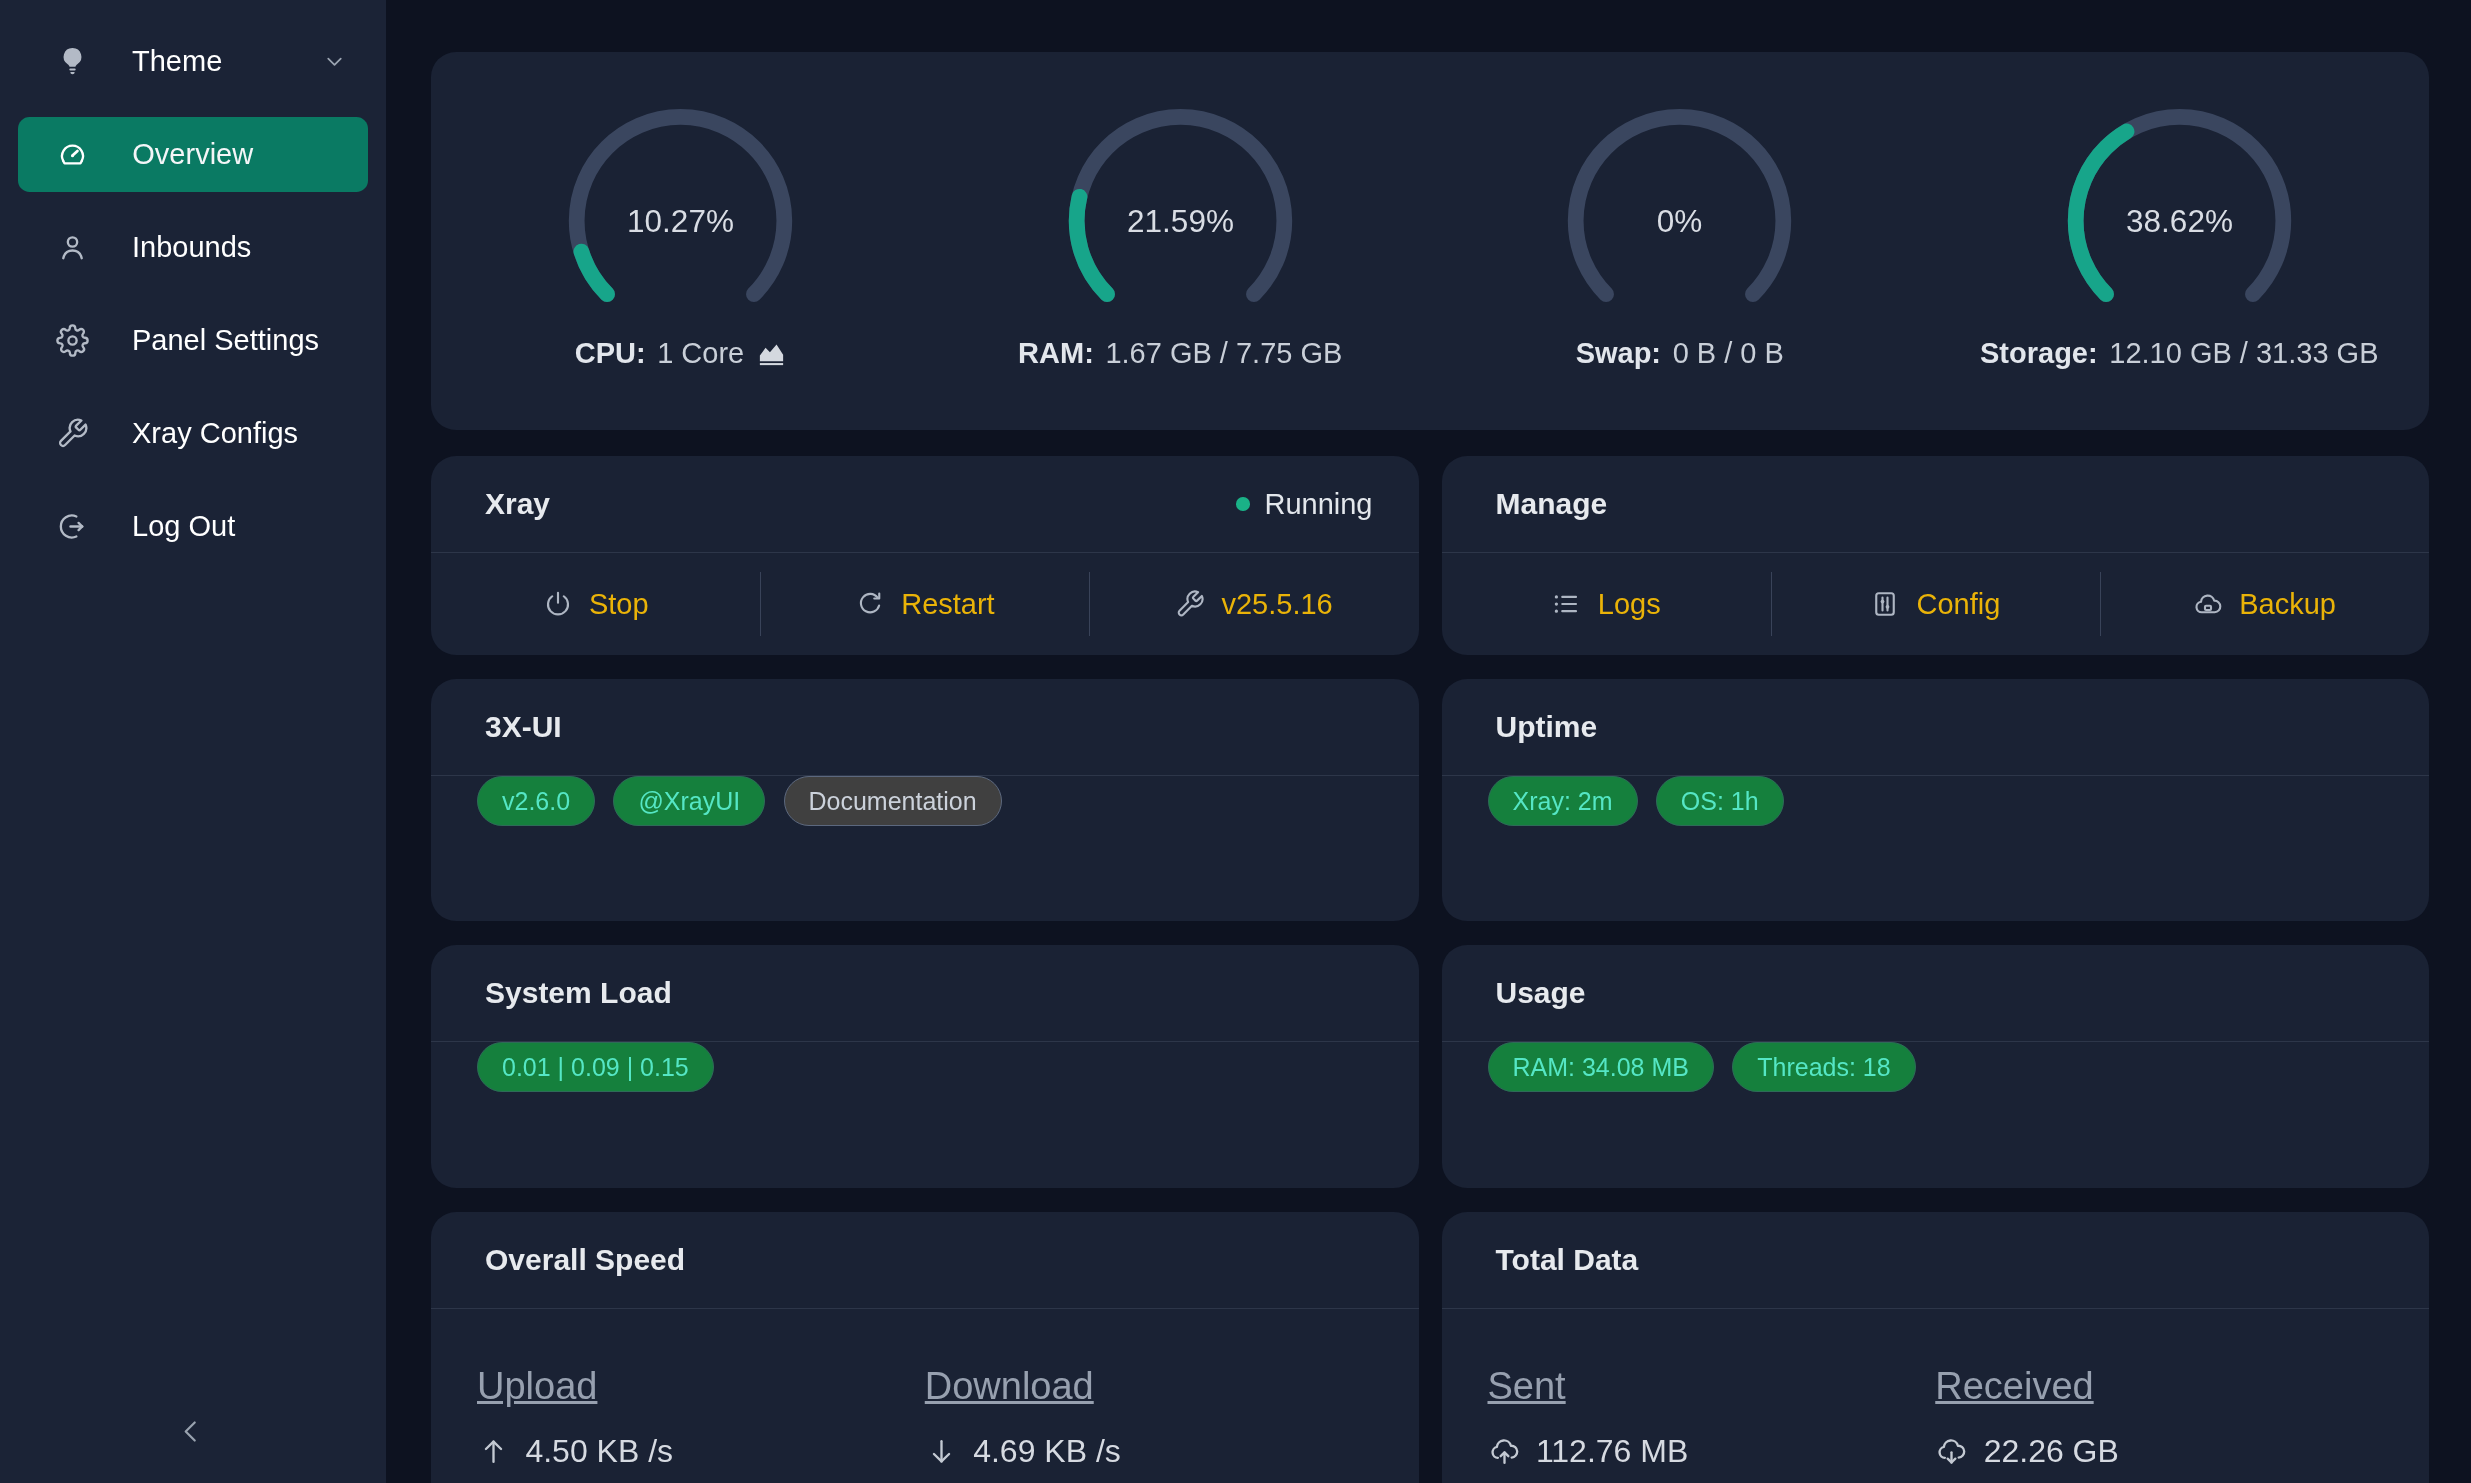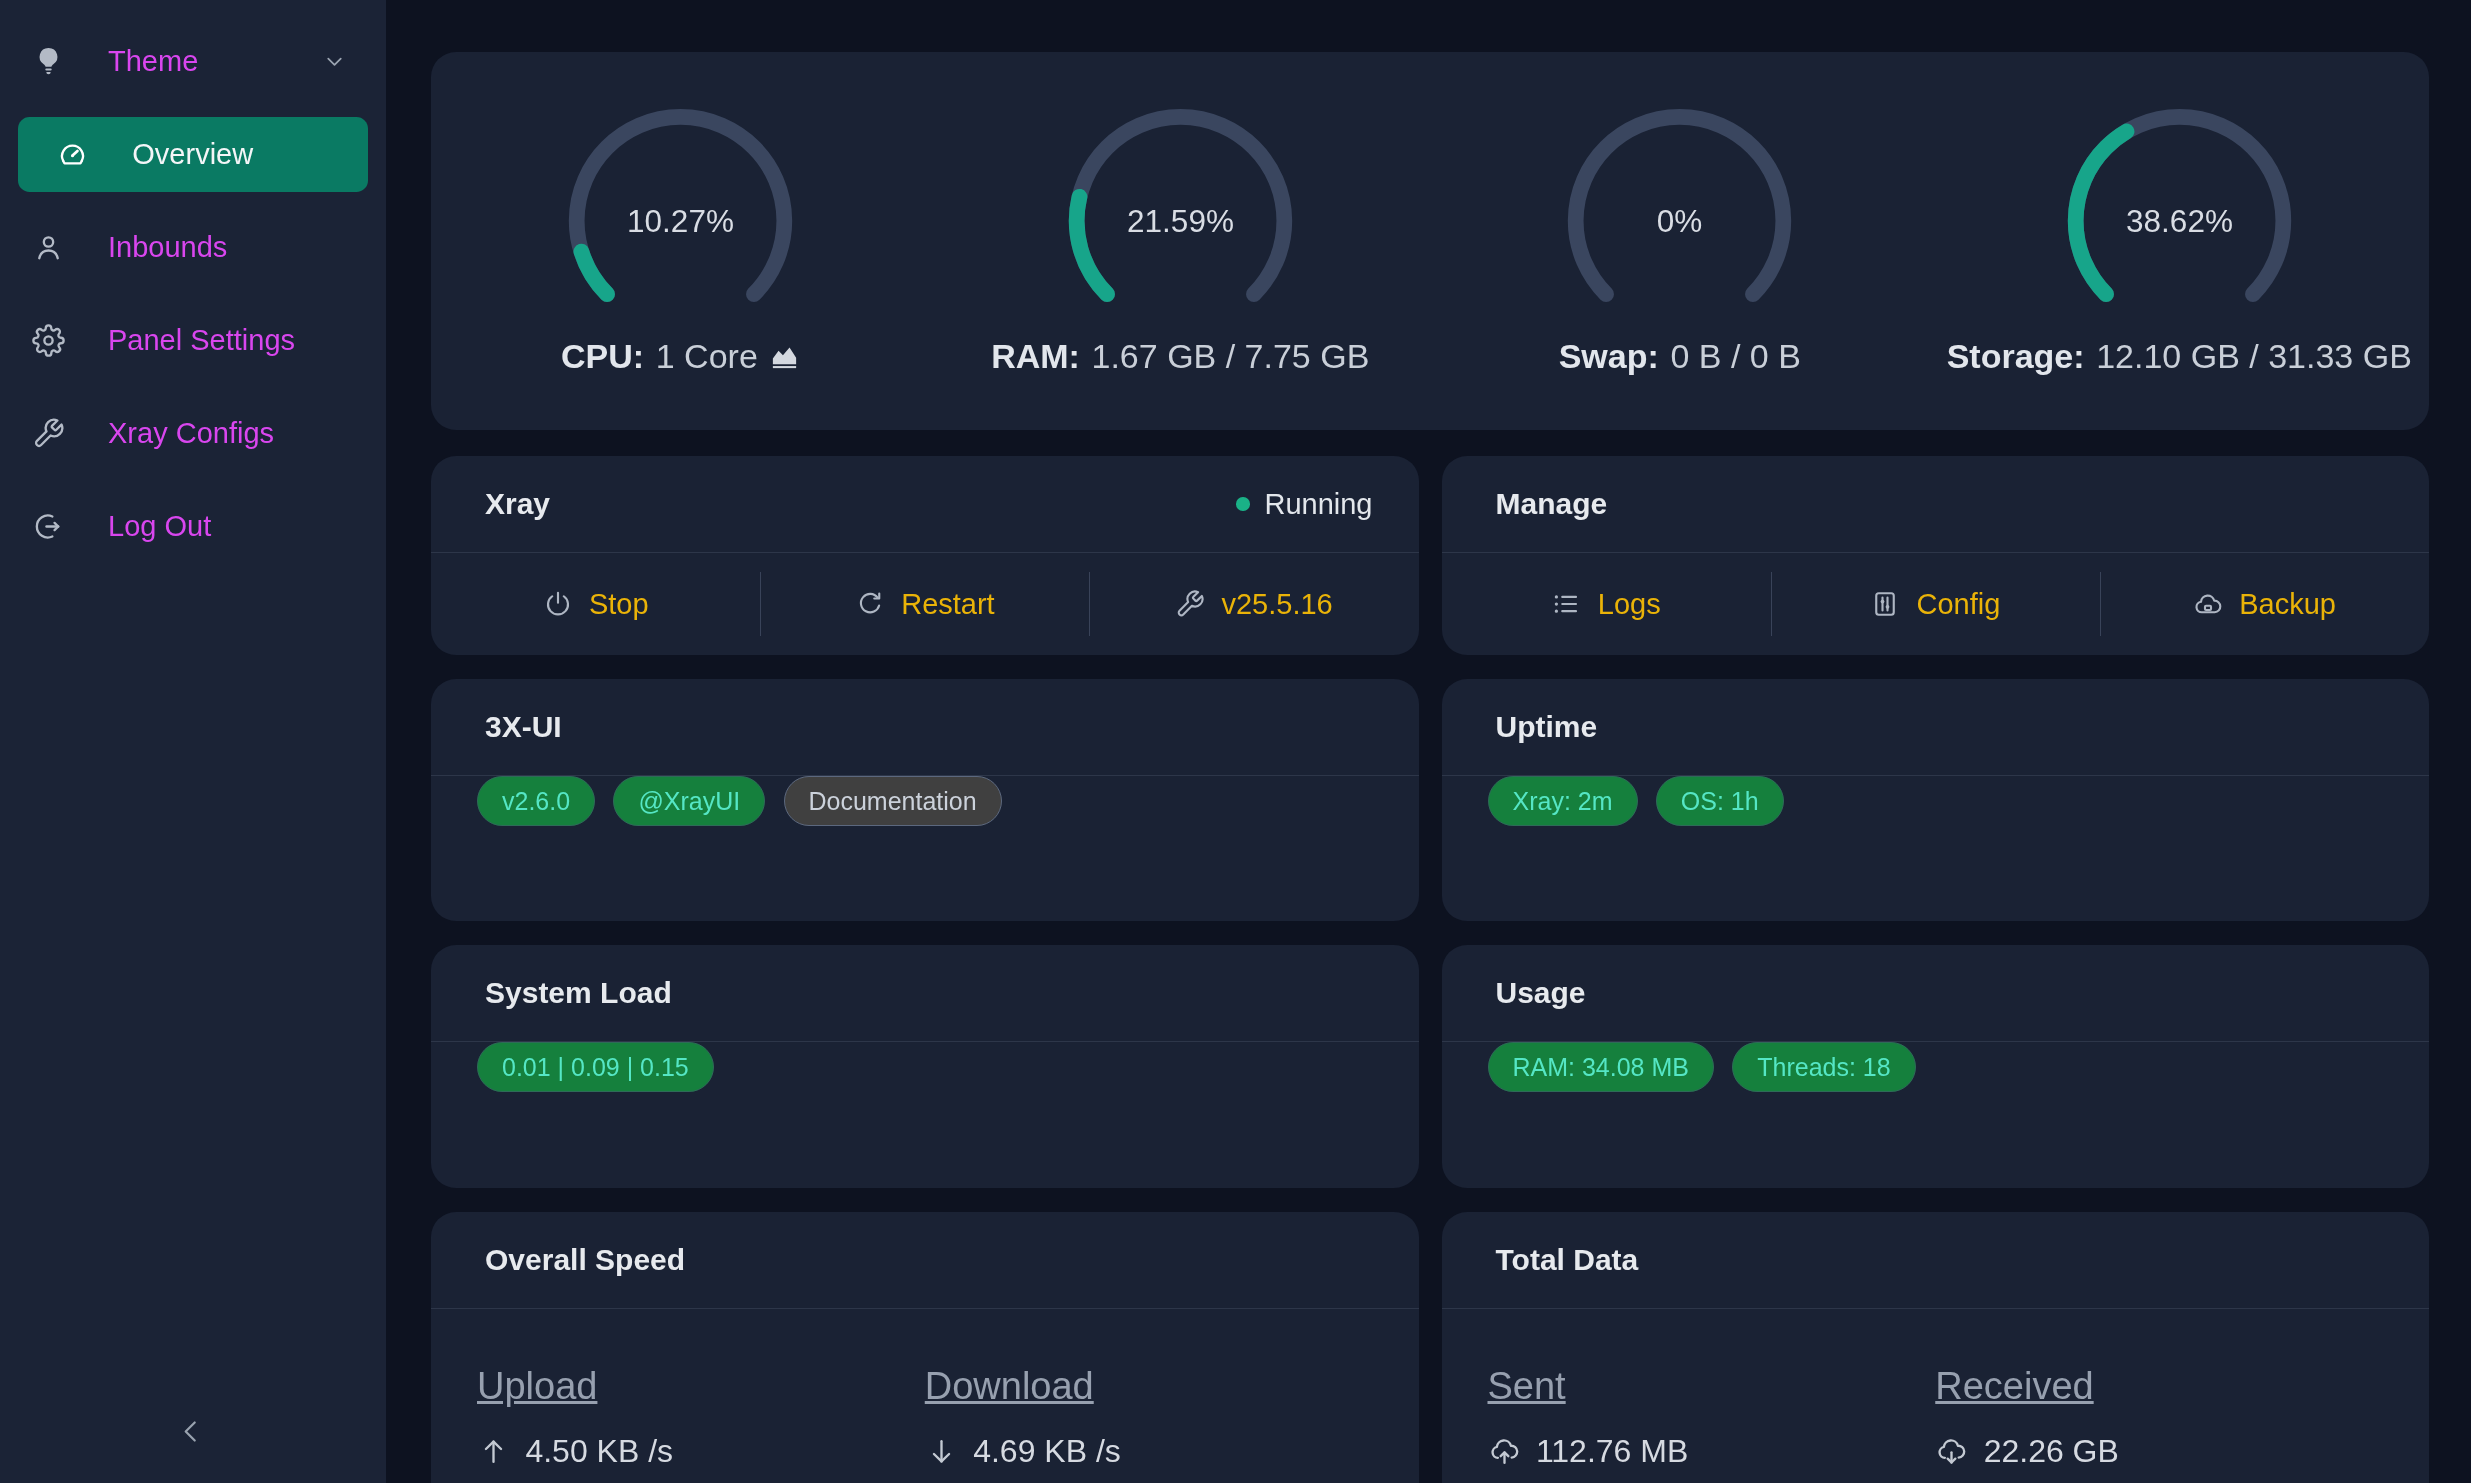--- a/index.html
+++ b/index.html
@@ -1,38 +1,38 @@
 <!DOCTYPE html>
 <html><head>
 <meta charset="utf-8">
 <style>
   html,body{margin:0;padding:0;width:2472px;height:1483px;overflow:hidden;
     background:#0d1220;font-family:"Liberation Sans","DejaVu Sans",sans-serif;}
   *{box-sizing:border-box;}
 
   
   .sidebar{position:absolute;left:0;top:0;width:386px;height:1483px;background:#1b2336;padding-top:15.4px;}
-  .nav-row{height:93px;display:flex;align-items:center;padding-left:31px;color:#d946ef;font-size:29px;cursor:pointer;}
+  .nav-row{height:93px;display:flex;align-items:center;padding-left:55px;color:#ffffff;font-size:29px;cursor:pointer;}
   .nav-row .ic{width:35px;height:35px;display:flex;align-items:center;justify-content:center;color:#b3bac6;flex:none;}
   .nav-row .ic svg{width:33px;height:33px;}
   .nav-row .lbl{margin-left:42px;white-space:nowrap;}
   .nav-row.active{background:#0a7a63;border-radius:11.6px;margin:8.7px 18.3px;height:75px;padding-left:37px;color:#f4f6f8;}
   .nav-row.active .ic{color:#ffffff;}
   .theme-chevron{margin-left:auto;margin-right:39px;color:#9aa3b0;display:flex;}
   .theme-chevron svg{width:25px;height:25px;}
   .collapse-btn{position:absolute;bottom:21px;left:162px;width:58px;height:58px;background:none;border:none;
     color:#99a2af;display:flex;align-items:center;justify-content:center;cursor:pointer;}
   .collapse-btn svg{width:31px;height:31px;}
 
   
   .main{position:absolute;left:431px;top:52px;width:1998px;}
   .card{background:#1a2234;border-radius:25px;overflow:hidden;}
   .top-card{height:378px;display:flex;align-items:flex-start;padding-top:48px;}
   .gauge-col{flex:1;display:flex;flex-direction:column;align-items:center;}
-  .gauge-label{margin-top:27px;font-size:34px;color:#c9cfd8;display:flex;align-items:center;gap:11.6px;white-space:nowrap;}
+  .gauge-label{margin-top:27px;font-size:29px;color:#c9cfd8;display:flex;align-items:center;gap:11.6px;white-space:nowrap;}
   .gauge-label b{color:#e2e6ec;font-weight:700;}
   .gauge-label .chart-ic{color:#d4d8df;display:flex;cursor:pointer;}
   .gauge-label .chart-ic svg{width:31px;height:31px;}
 
   .rows{margin-top:26px;display:flex;flex-direction:column;gap:24px;}
   .row{display:grid;grid-template-columns:1fr 1fr;gap:23px;}
   .card-header{height:97px;display:flex;align-items:center;justify-content:space-between;
     padding:0 46px;border-bottom:1px solid rgba(148,163,184,0.16);}
   .card-title{margin:8px;font-size:30px;font-weight:700;color:#e7eaee;}
   .status{display:flex;align-items:center;gap:14.5px;font-size:29px;color:#e3e7ec;}

